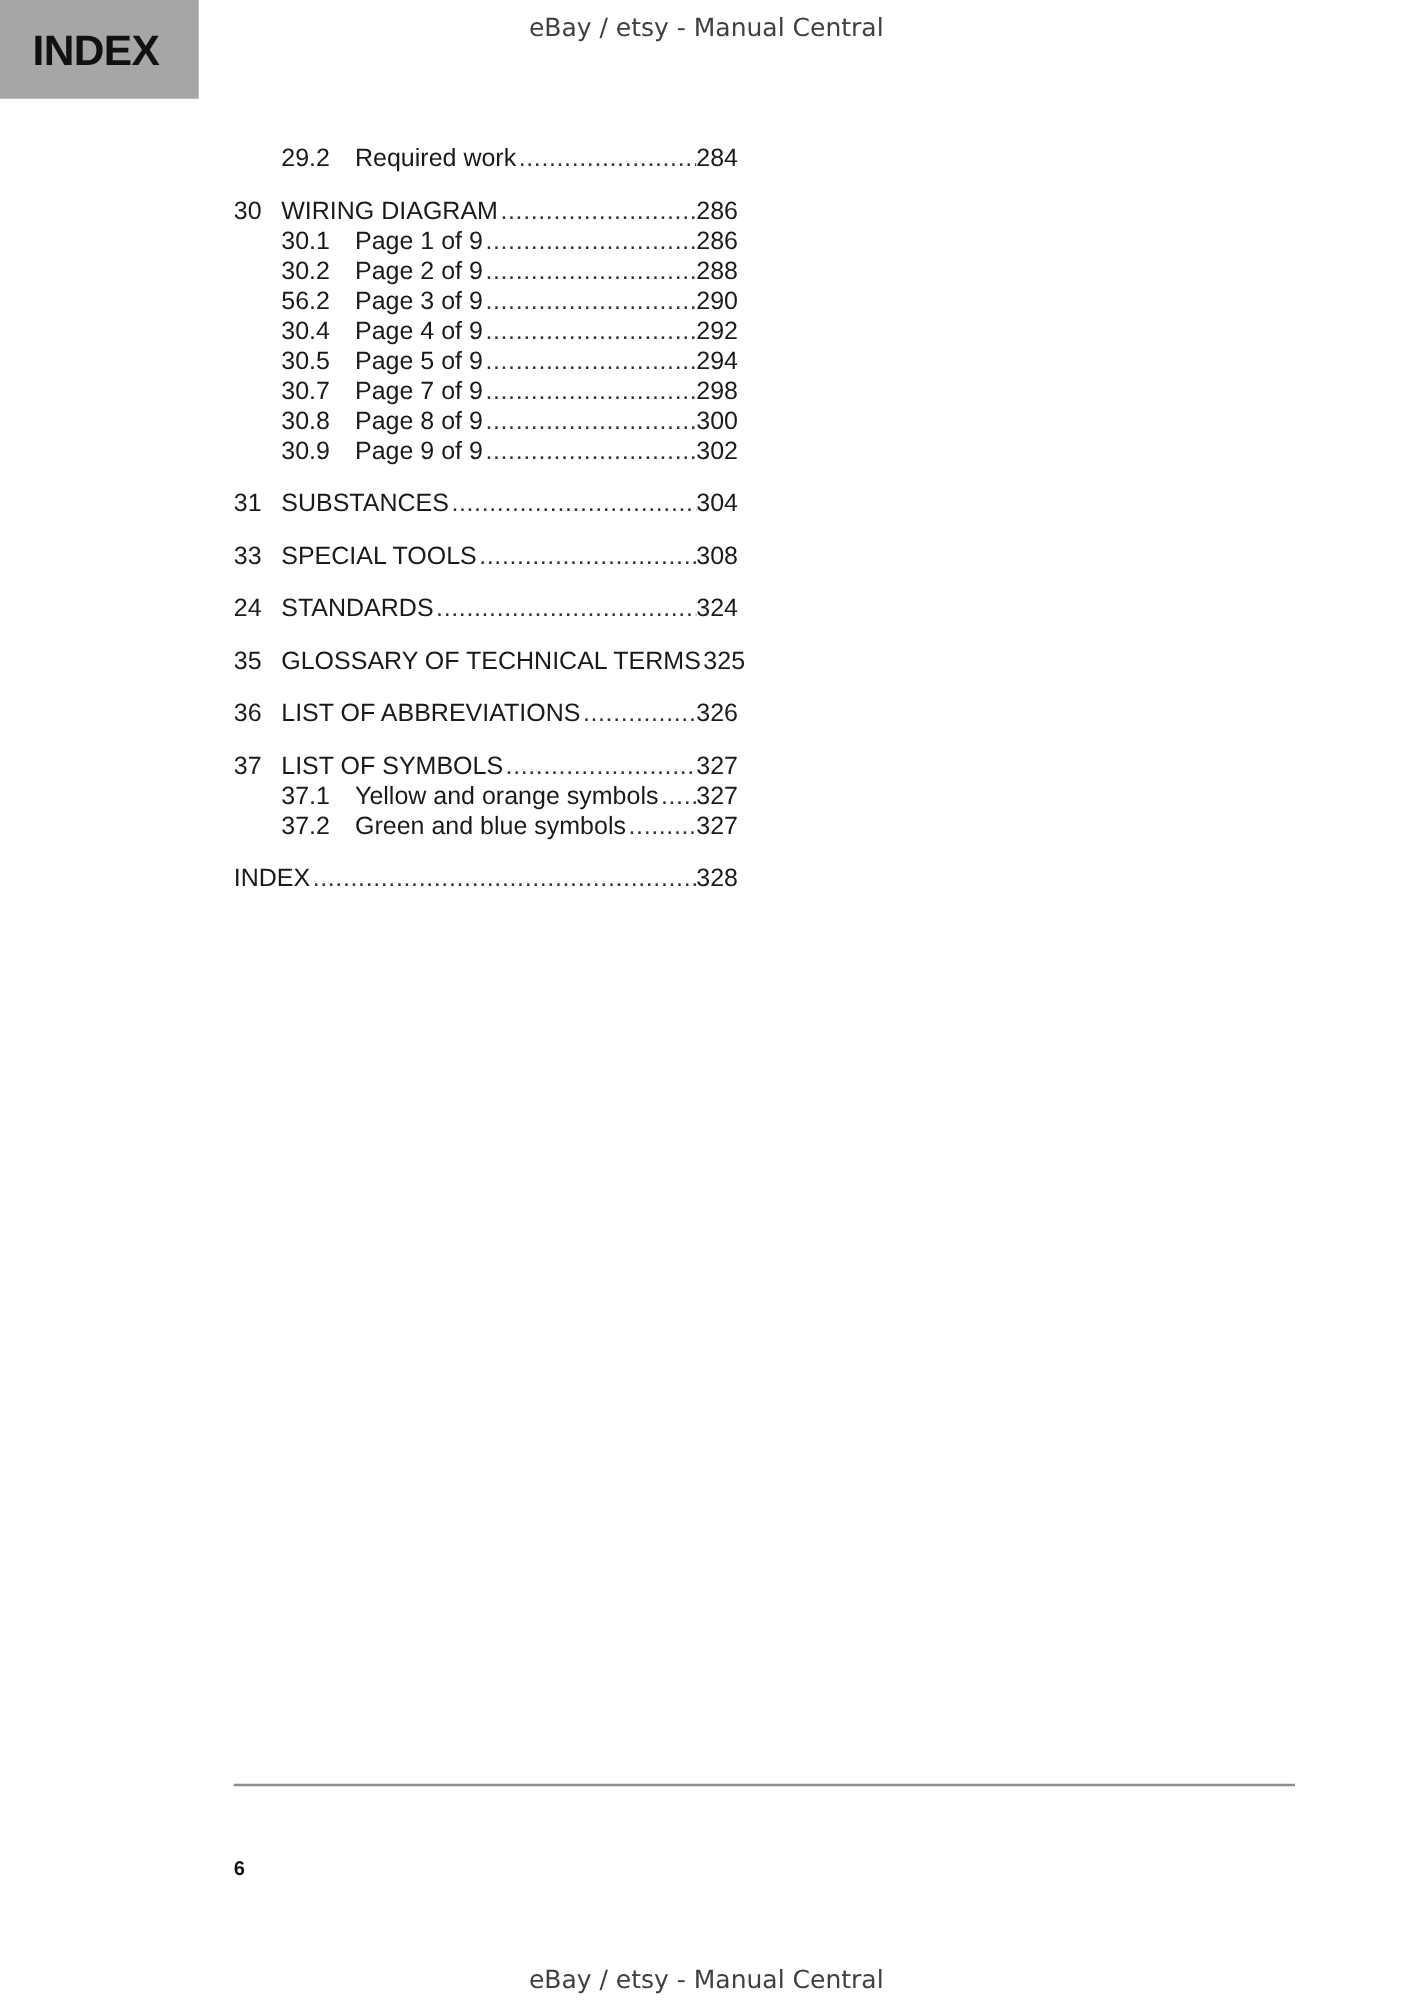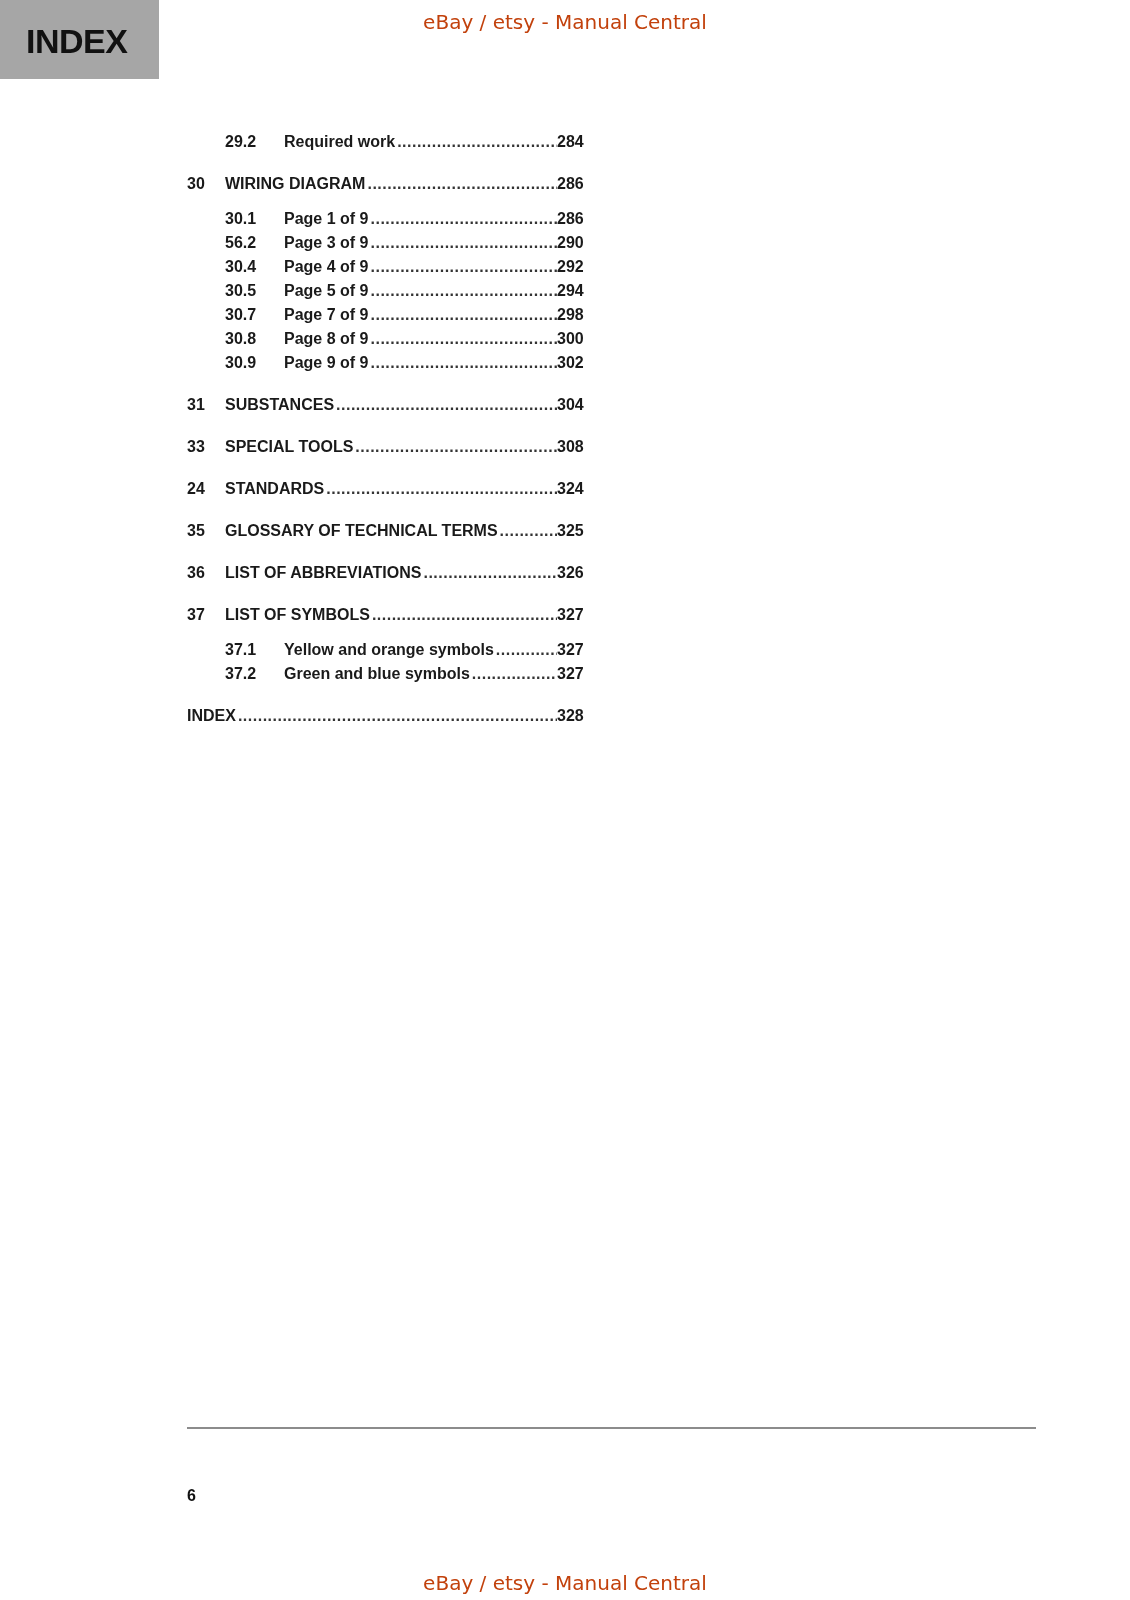--- a/index.html
+++ b/index.html
@@ -11,36 +11,35 @@
       position: absolute; left: 0; top: 0; width: 159px; height: 79px;
       background: #a6a6a6;
     }
     .index-tab span {
       position: absolute; left: 26px; top: 22px;
       font-family: "Liberation Sans", sans-serif; font-weight: bold;
       font-size: 34px; color: #111; letter-spacing: -0.5px;
     }
     .watermark {
       position: absolute; left: 0; width: 1130px; text-align: center;
-      font-family: "DejaVu Sans", sans-serif; font-size: 20px; color: #c2410c;
+      font-family: "DejaVu Sans", sans-serif; font-size: 20px; color: #404040;
       padding-left: 0;
     }
     .watermark.top { top: 10px; left: 0; }
     .watermark.bottom { top: 1571px; }
     .toc {
-      position: absolute; left: 187px; top: 130px; width: 410px;
-      font-size: 16px;
-      font-weight: bold;
+      position: absolute; left: 187px; top: 115px; width: 410px;
+      font-size: 20px;
     }
     .row {
       position: relative; display: flex; align-items: baseline;
       height: 24px; line-height: 24px; white-space: nowrap;
     }
     .row.major { margin-top: 18px; }
-    .row.sub-first { margin-top: 11px; }
+    .row.sub-first { }
     .num { width: 38px; flex: 0 0 auto; }
     .row.sub .num { margin-left: 38px; width: 59px; }
     .title { flex: 0 0 auto; padding-right: 2px; }
     .dots {
       flex: 1 1 auto; overflow: hidden; color: #333;
       letter-spacing: 0.5px;
     }
     .dots::after {
       content: "..................................................................................................................................";
     }
@@ -74,20 +73,26 @@
       <span class="num">30</span>
       <span class="title">WIRING DIAGRAM</span>
       <span class="dots"></span>
       <span class="page">286</span>
     </div>
     <div class="row sub sub-first">
       <span class="num">30.1</span>
       <span class="title">Page 1 of 9</span>
       <span class="dots"></span>
       <span class="page">286</span>
+    </div>
+    <div class="row sub">
+      <span class="num">30.2</span>
+      <span class="title">Page 2 of 9</span>
+      <span class="dots"></span>
+      <span class="page">288</span>
     </div>
     <div class="row sub">
       <span class="num">56.2</span>
       <span class="title">Page 3 of 9</span>
       <span class="dots"></span>
       <span class="page">290</span>
     </div>
     <div class="row sub">
       <span class="num">30.4</span>
       <span class="title">Page 4 of 9</span>

